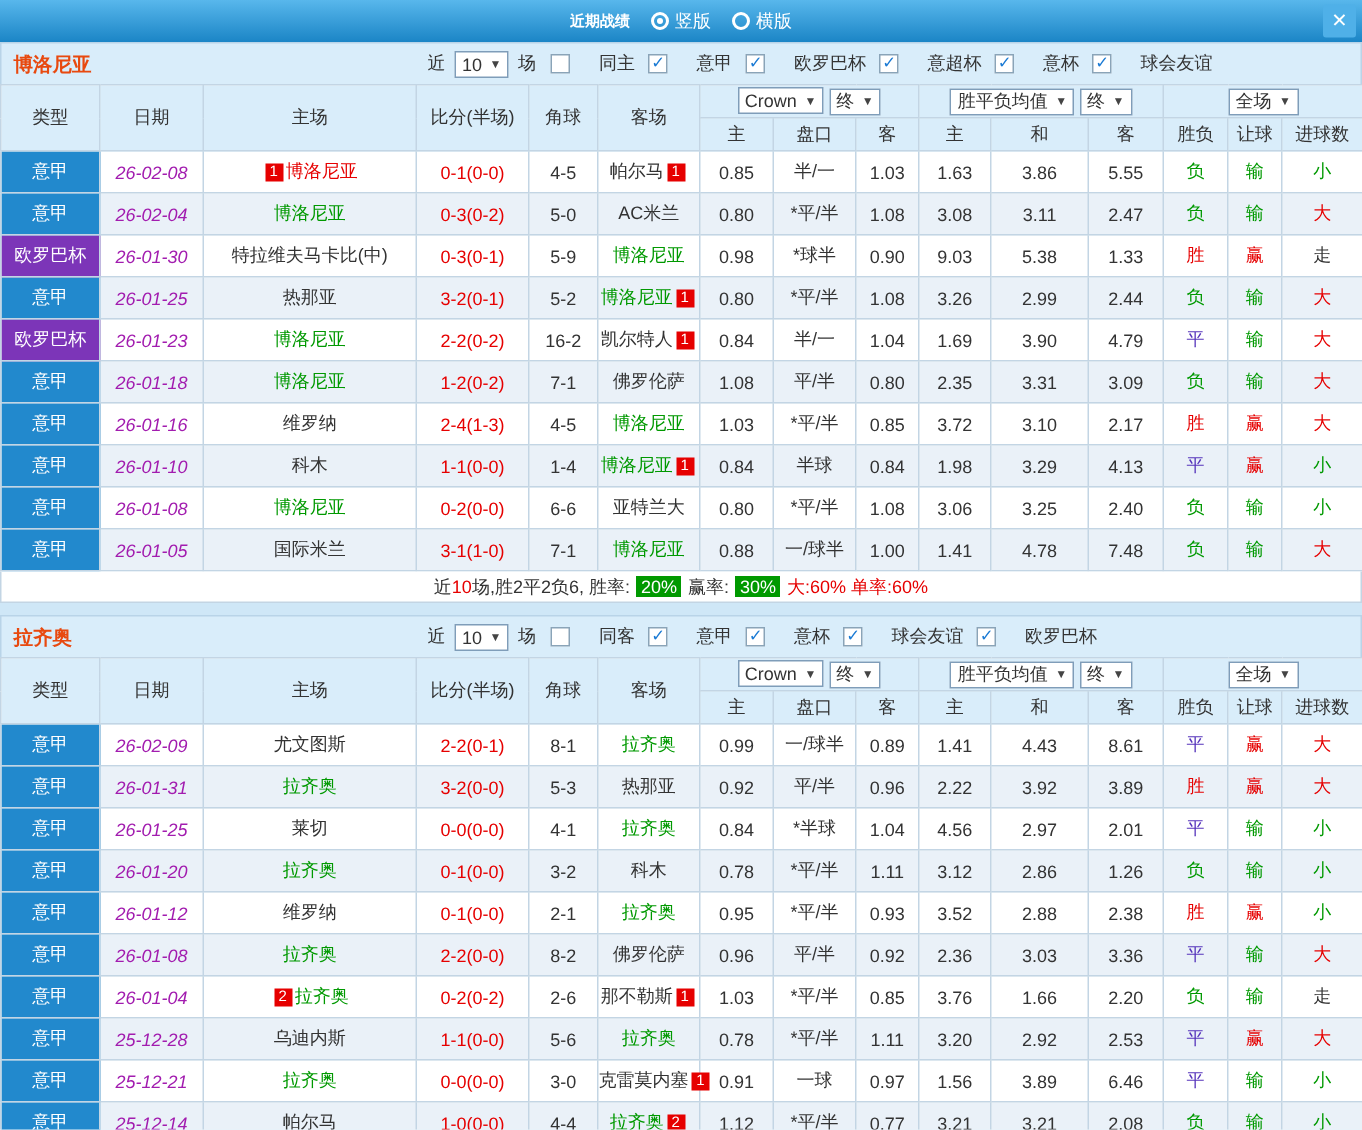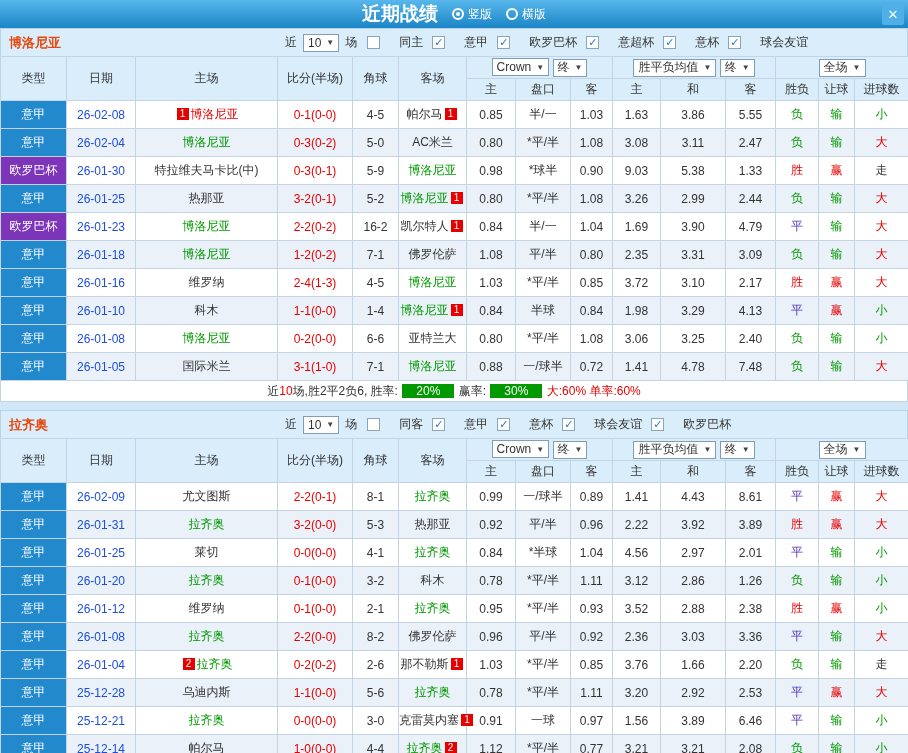--- a/index.html
+++ b/index.html
@@ -2,21 +2,21 @@
 <html><head>
 <meta charset="utf-8">
 <style>
   * { margin:0; padding:0; box-sizing:border-box; }
   html,body { width:908px; height:753px; overflow:hidden; }
   body { font-family:"Liberation Sans","DejaVu Sans",sans-serif; font-size:12px; color:#333; background:#cfe7f7; }
   .page { width:908px; height:753px; overflow:hidden; }
 
   
   .titlebar { position:relative; height:28px; background:linear-gradient(#58b7ec,#1b85c6); display:flex; align-items:center; justify-content:center; gap:14px; color:#fff; }
-  .titlebar .title { font-weight:bold; font-size:19px; }
+  .titlebar .title { font-weight:bold; font-size:10px; }
   .radio-item { display:inline-flex; align-items:center; gap:4px; cursor:pointer; }
   .radio { width:12px; height:12px; border:2px solid #fff; border-radius:50%; display:inline-block; position:relative; }
   .radio.selected::after { content:''; position:absolute; left:2px; top:2px; right:2px; bottom:2px; background:#fff; border-radius:50%; }
   .close-btn { position:absolute; right:4px; top:3px; width:22px; height:22px; background:#4fb0e8; color:#fff; font-size:13px; font-weight:bold; display:flex; align-items:center; justify-content:center; cursor:pointer; border-radius:2px; }
 
   
   .section-bar { height:28px; background:#d9edfa; display:flex; align-items:center; gap:6px; padding:0 8px; border:1px solid #b9d4e8; border-bottom:none; }
   .team-name { color:#e8490f; font-weight:bold; font-size:13px; width:270px; }
   .cb-list { display:inline-flex; align-items:center; gap:9px; margin-left:4px; }
   .cb-item { display:inline-flex; align-items:center; gap:19px; cursor:pointer; }
@@ -31,34 +31,34 @@
   table { width:908px; border-collapse:collapse; table-layout:fixed; background:#fff; }
   th,td { border:1px solid #c3d5e4; text-align:center; white-space:nowrap; }
   thead th { background:#d9edfa; font-weight:normal; height:22px; font-size:12px; color:#333; }
   .dd-cell { padding:1px 12px; }
   tbody td { height:28px; font-size:12px; }
   tbody tr:nth-child(even) td { background:#eaf1f8; }
   td.league { color:#fff; }
   td.league.blue { background:#2289cd; }
   td.league.purple { background:#7c35b8; }
   td.score { color:#e60000; }
-  td.date { color:#1d4ed8; }
+  td.date { color:#a21caf;font-style:italic; }
   td.team { overflow:visible; }
   .tn { cursor:pointer; }
   .c-red { color:#e60000; }
   .c-green { color:#009900; }
   .c-purple { color:#5533bb; }
   .c-black { color:#333; }
   .badge { display:inline-block; min-width:12px; height:12px; line-height:12px; background:#e60000; color:#fff; font-size:10px; padding:0 1px; margin:0 2px; vertical-align:1px; text-align:center; }
 
   
   .summary { height:21px; background:#fff; border:1px solid #c3d5e4; border-top:none; display:flex; align-items:center; justify-content:center; font-size:12px; }
   .seg { white-space:pre; }
   .seg-red { color:#e60000; }
-  .seg-badge { background:#009900; color:#fff; padding:0 14px; margin:0 1px; }
+  .seg-badge { background:#009900; color:#fff; padding:0 3px; margin:0 1px; }
 
   .team-section.second { margin-top:8px; }
 </style>
 </head>
 <body>
 
 <div class="page">
 
   <div class="titlebar">
     <span class="title">近期战绩</span>
@@ -330,21 +330,21 @@
           </tr>
           <tr>
             <td class="league blue">意甲</td>
             <td class="date">26-01-05</td>
             <td class="team"><span class="tn c-black">国际米兰</span></td>
             <td class="score">3-1(1-0)</td>
             <td class="corner">7-1</td>
             <td class="team"><span class="tn c-green">博洛尼亚</span></td>
             <td class="num">0.88</td>
             <td class="num">一/球半</td>
-            <td class="num">0.72</td>
+            <td class="num">1.00</td>
             <td class="num">1.41</td>
             <td class="num">4.78</td>
             <td class="num">7.48</td>
             <td class="verdict c-green">负</td>
             <td class="verdict c-green">输</td>
             <td class="verdict c-red">大</td>
           </tr>
         </tbody>
     </table>
     <div class="summary">

